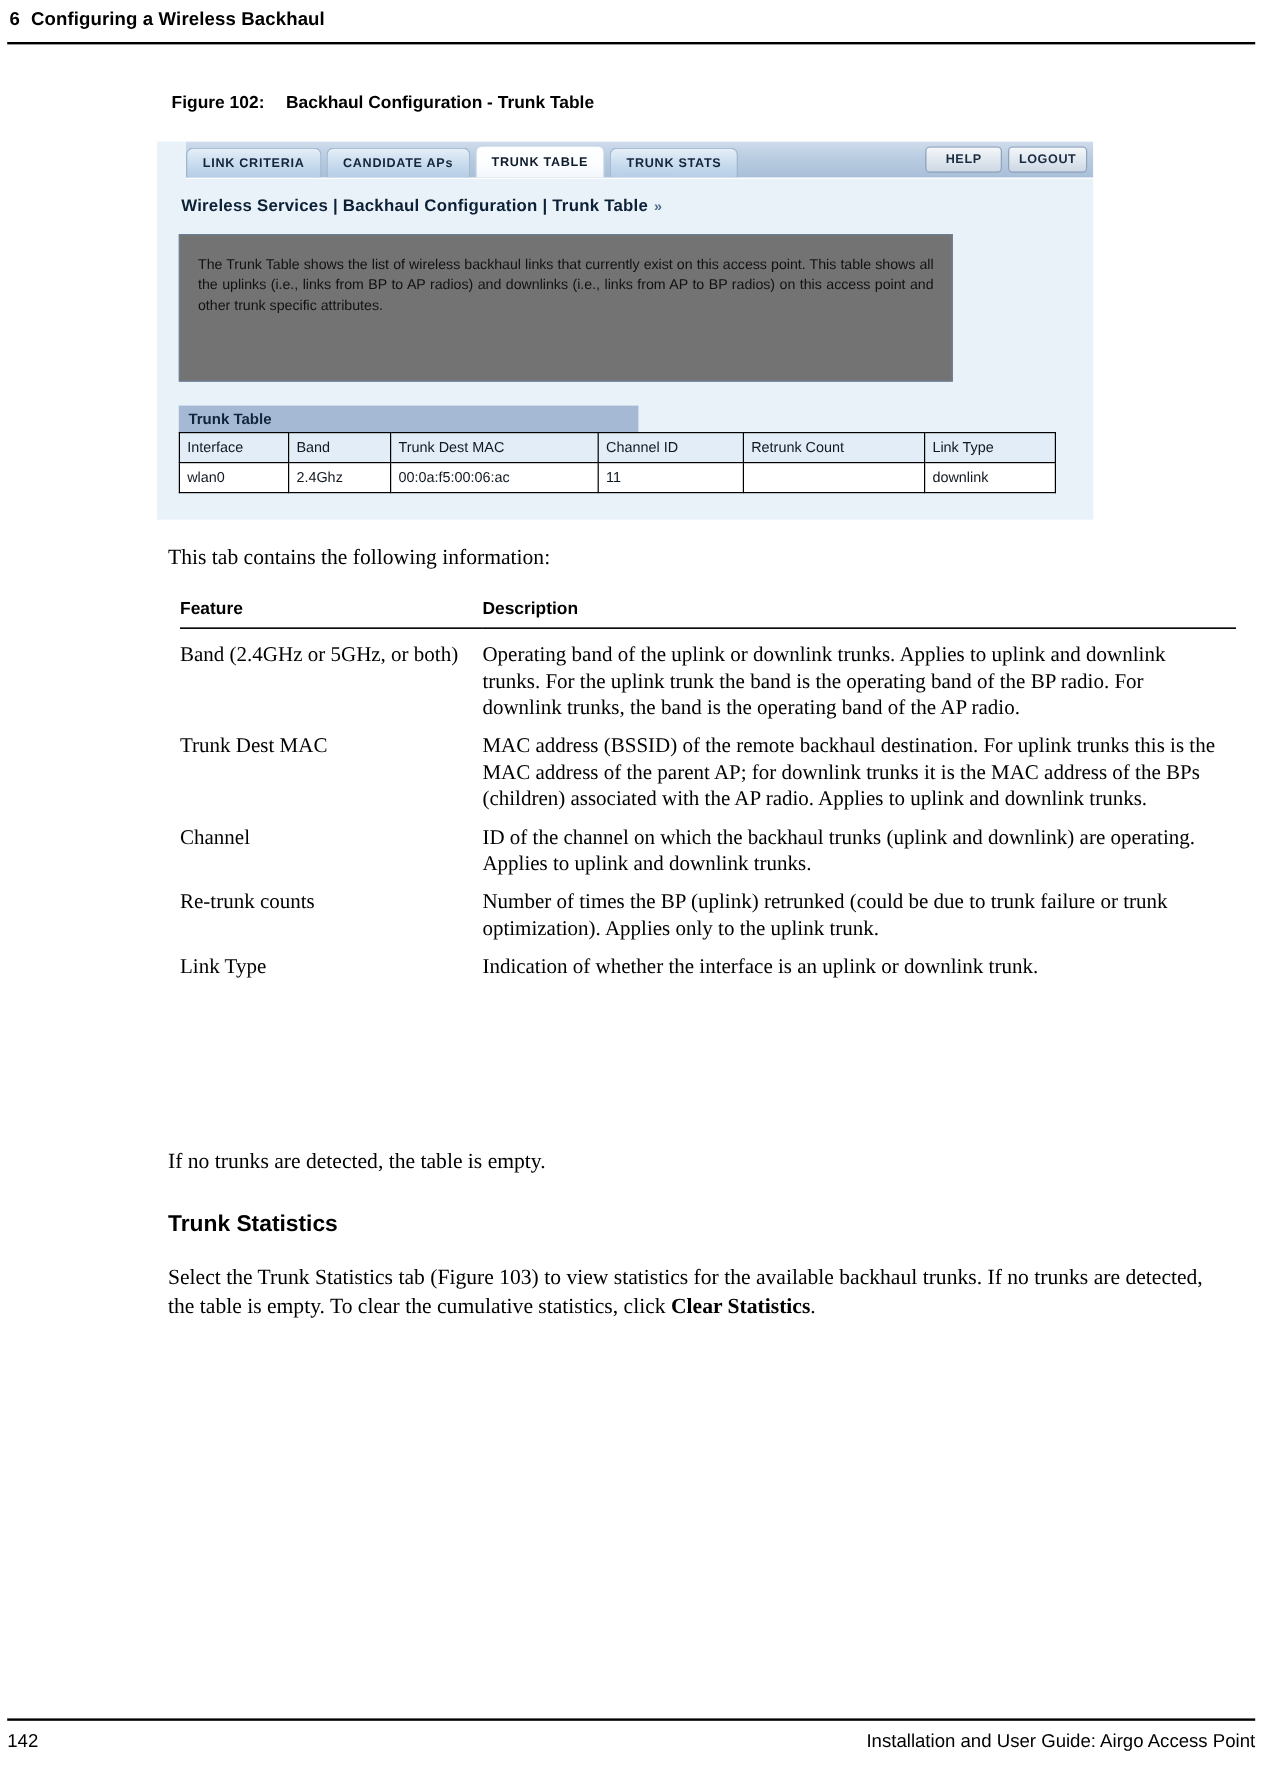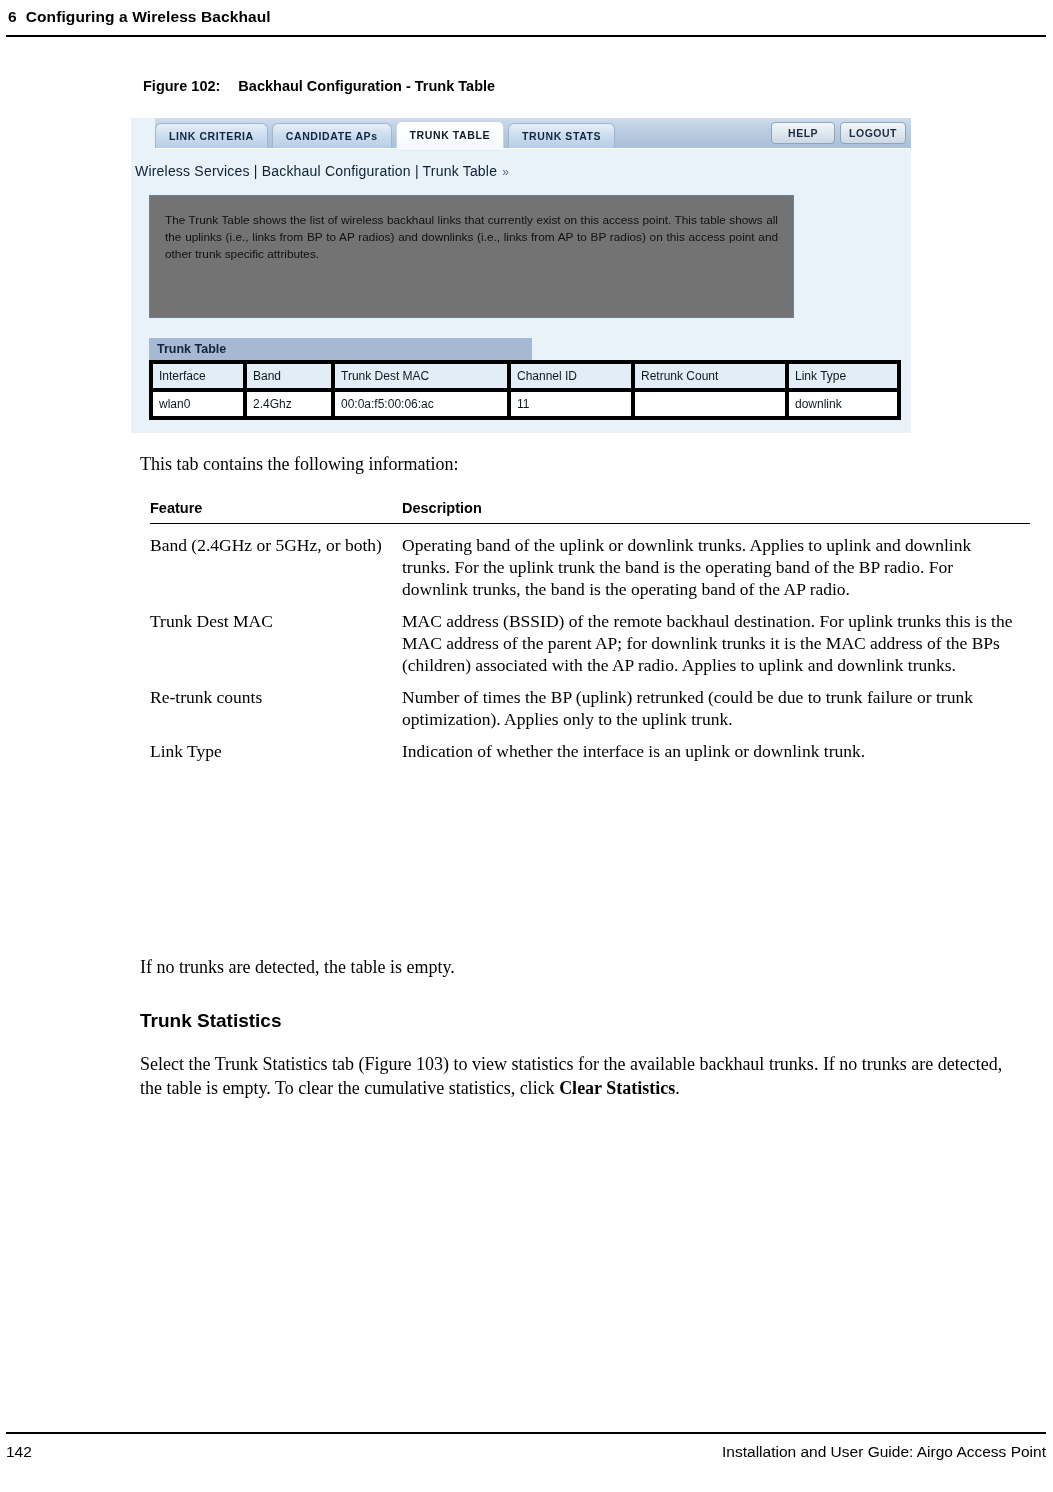--- a/index.html
+++ b/index.html
@@ -125,23 +125,23 @@
     font-weight: bold;
     letter-spacing: 0.5px;
     color: #1b2c42;
     background: linear-gradient(to bottom, #f4f7fa 0%, #e2e9f0 45%, #cdd8e4 100%);
     border: 1px solid #8fa4bb;
     border-radius: 4px;
     white-space: nowrap;
   }
 
   .breadcrumb {
-    margin: 14px 0 0 4px;
+    margin: 14px 0 0 20px;
     font-size: 14px;
-    font-weight: normal;
+    font-weight: bold;
     color: #0d2136;
     letter-spacing: 0.2px;
     white-space: nowrap;
   }
   .breadcrumb .bc-chevron {
     font-size: 12px;
     color: #4f6b8a;
     margin-left: 5px;
   }
 
@@ -178,21 +178,21 @@
     font-weight: bold;
     color: #10243c;
   }
   table.grid {
     border-collapse: collapse;
     width: 652px;
     table-layout: fixed;
   }
   table.grid th,
   table.grid td {
-    border: 4px solid #000000;
+    border: 1px solid #000000;
     font-size: 12px;
     font-weight: normal;
     text-align: left;
     padding: 2px 6px;
     height: 20px;
     color: #101820;
     overflow: hidden;
     white-space: nowrap;
   }
   table.grid th {
@@ -371,20 +371,24 @@
   <tbody>
     <tr>
       <td class="col-feature">Band (2.4GHz or 5GHz, or both)</td>
       <td>Operating band of the uplink or downlink trunks. Applies to uplink and downlink trunks. For the uplink trunk the band is the operating band of the BP radio. For downlink trunks, the band is the operating band of the AP radio.</td>
     </tr>
     <tr>
       <td class="col-feature">Trunk Dest MAC</td>
       <td>MAC address (BSSID) of the remote backhaul destination. For uplink trunks this is the MAC address of the parent AP; for downlink trunks it is the MAC address of the BPs (children) associated with the AP radio. Applies to uplink and downlink trunks.</td>
     </tr>
     <tr>
+      <td class="col-feature">Channel</td>
+      <td>ID of the channel on which the backhaul trunks (uplink and downlink) are operating. Applies to uplink and downlink trunks.</td>
+    </tr>
+    <tr>
       <td class="col-feature">Re-trunk counts</td>
       <td>Number of times the BP (uplink) retrunked (could be due to trunk failure or trunk optimization). Applies only to the uplink trunk.</td>
     </tr>
     <tr>
       <td class="col-feature">Link Type</td>
       <td>Indication of whether the interface is an uplink or downlink trunk.</td>
     </tr>
   </tbody>
 </table>
 

